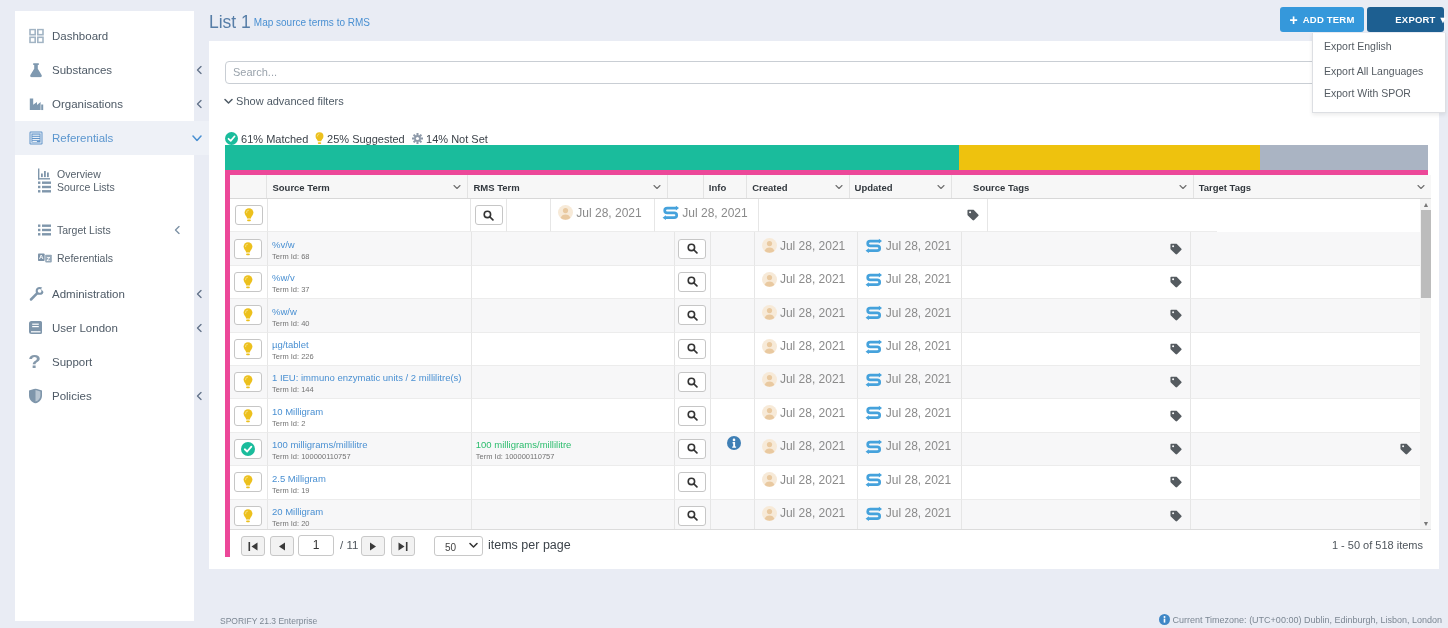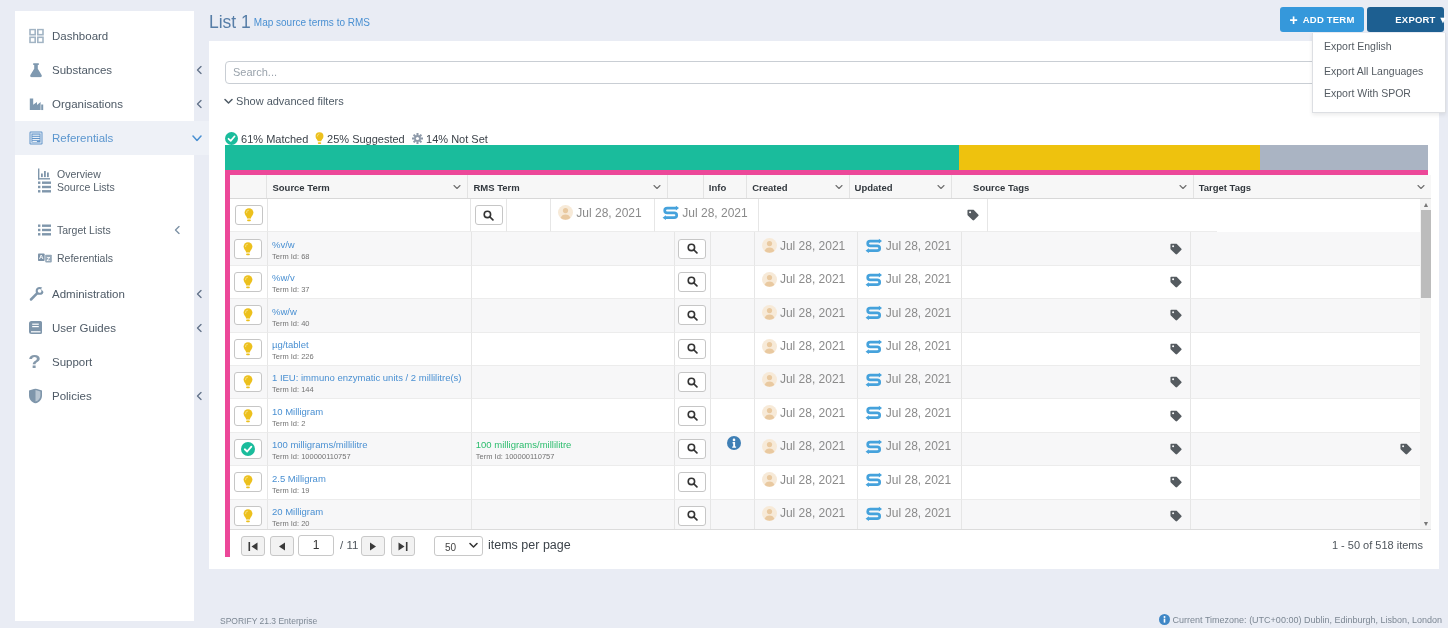--- a/index.html
+++ b/index.html
@@ -197,21 +197,21 @@
     </div>
 <div class="navitem" style="top:300px;">
       <span class="ic">
         <svg width="13" height="14" viewBox="0 0 13 14">
           <path fill="#7f96ab" d="M2.5 0h9A1.5 1.5 0 0 1 13 1.5v10a1.5 1.5 0 0 1-1.5 1.5h-9A2.5 2.5 0 0 1 0 10.5v-8A2.5 2.5 0 0 1 2.5 0z"></path>
           <rect x="2" y="10.2" width="9.5" height="1.2" fill="#fff"></rect>
           <rect x="3.2" y="2.6" width="6.6" height="1.2" fill="#fff"></rect>
           <rect x="3.2" y="5" width="6.6" height="1.2" fill="#fff"></rect>
         </svg>
       </span>
-      <span class="lb">User Guides</span>
+      <span class="lb">User London</span>
       <span class="ch">
         <svg width="6" height="9" viewBox="0 0 6 9">
           <path d="M5 1L1.5 4.5 5 8" stroke="#64748a" stroke-width="1.4" fill="none" stroke-linecap="round" stroke-linejoin="round"></path>
         </svg>
       </span>
     </div>
 <div class="navitem" style="top:334px;">
       <span class="ic">
         <span style="font-size:18px;font-weight:bold;color:#8599ab;transform:scaleX(1.15);display:inline-block;">?</span>
       </span>

